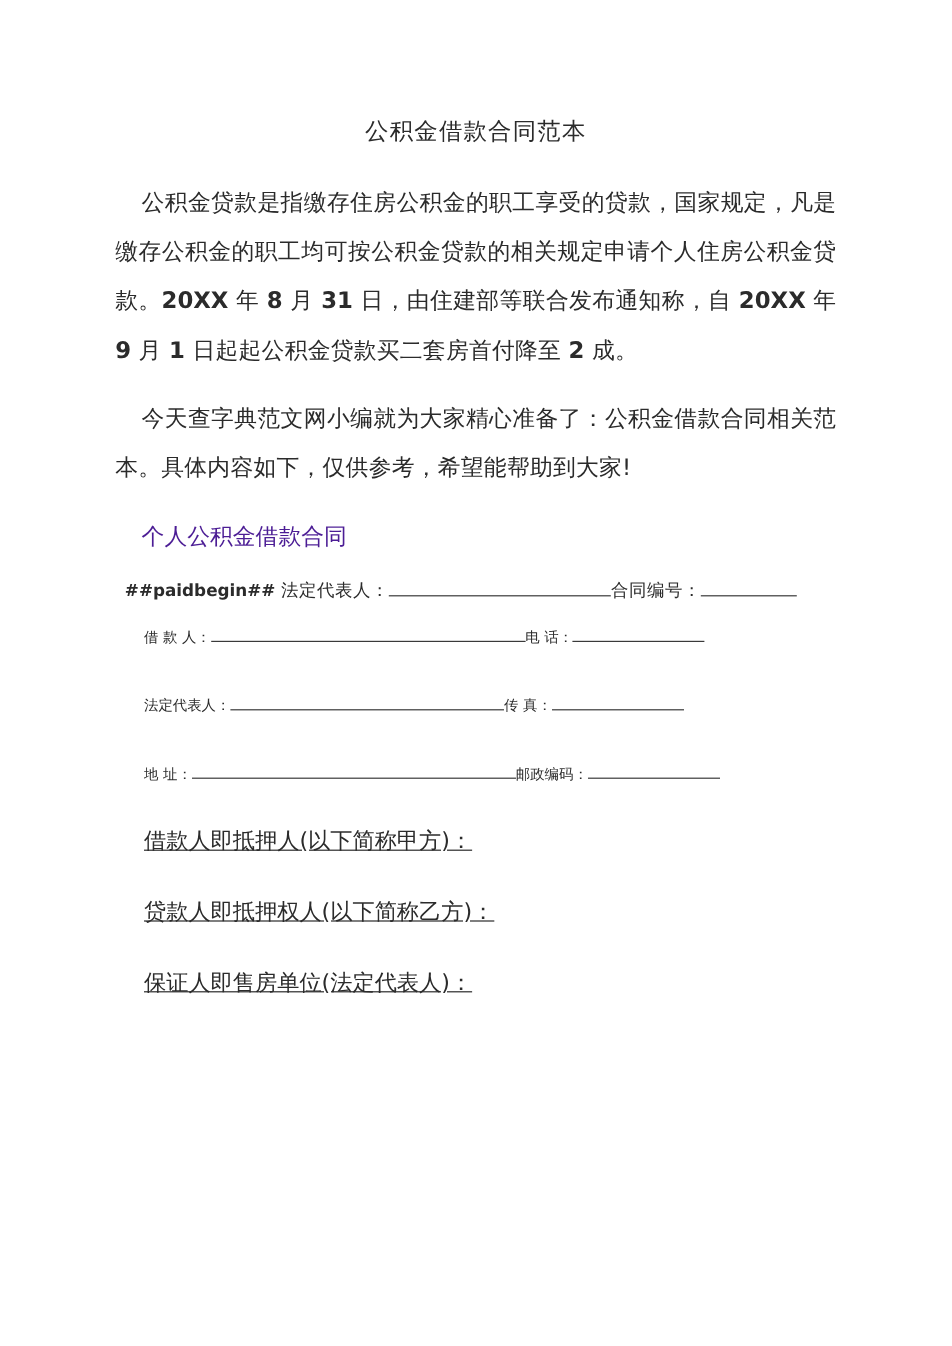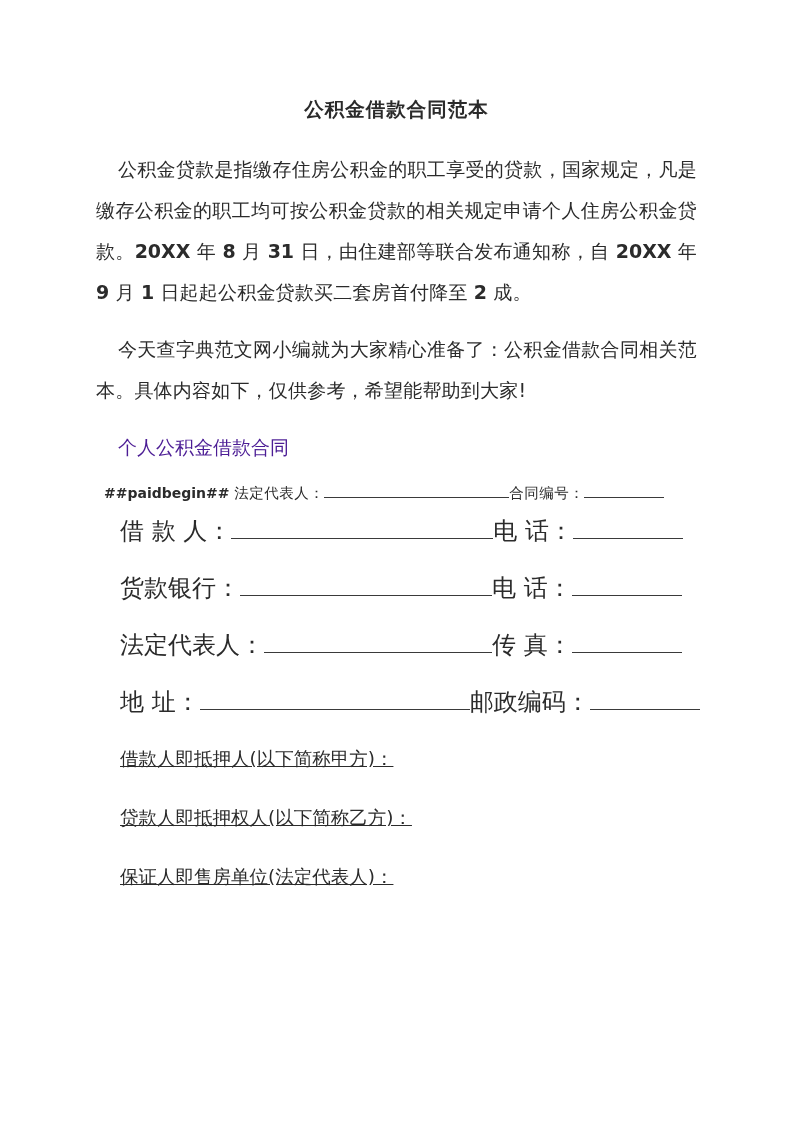--- a/index.html
+++ b/index.html
@@ -20,21 +20,21 @@
     box-sizing: border-box;
     padding: 96px 96px 60px 96px;
     overflow: hidden;
   }
   .doc-title {
     text-align: center;
     font-size: 19.5px;
     line-height: 1.4;
     letter-spacing: 1px;
     margin: 0 0 26px 0;
-    font-weight: 700;
+    font-weight: 400;
     color: #2b2b2b;
   }
   .body-para {
     font-size: 19px;
     line-height: 41px;
     text-align: justify;
     text-justify: inter-ideograph;
     margin: 0 0 16px 0;
     text-indent: 22px;
     color: #2b2b2b;
@@ -69,21 +69,21 @@
   .form-lead .lbl {
     letter-spacing: 0.5px;
   }
   .ul-s {
     display: inline-block;
     border-bottom: 1.3px solid #3a3a3a;
     height: 13px;
     vertical-align: baseline;
   }
   .form-row {
-    font-size: 24px;
+    font-size: 12px;
     line-height: 30px;
     color: #2b2b2b;
     white-space: nowrap;
     margin: 0 0 27px 0;
     padding-left: 24px;
   }
   .form-row .flabel {
     letter-spacing: 0px;
   }
   .ul-m {
@@ -115,21 +115,20 @@
 
   <p class="sub-title">个人公积金借款合同</p>
 
   <div class="form-block">
 
     <div class="form-lead"><span class="tag">##paidbegin##</span>&nbsp;<span class="lbl">法定代表人：</span><span class="ul-s" style="width:185px"></span><span class="lbl">合同编号：</span><span class="ul-s" style="width:80px"></span></div>
 
     <div class="form-row"><span class="flabel">借 款 人：</span><span class="ul-m" style="width:262px"></span><span class="flabel">电 话：</span><span class="ul-m" style="width:110px"></span></div>
 
 
-    <div class="form-row"><span class="flabel">货款银行：</span><span class="ul-m" style="width:252px"></span><span class="flabel">电 话：</span><span class="ul-m" style="width:110px"></span></div>
 
     <div class="form-row"><span class="flabel">法定代表人：</span><span class="ul-m" style="width:228px"></span><span class="flabel">传 真：</span><span class="ul-m" style="width:110px"></span></div>
 
     <div class="form-row"><span class="flabel">地 址：</span><span class="ul-m" style="width:270px"></span><span class="flabel">邮政编码：</span><span class="ul-m" style="width:110px"></span></div>
 
     <div class="party-row">借款人即抵押人(以下简称甲方)：</div>
     <div class="party-row">贷款人即抵押权人(以下简称乙方)：</div>
     <div class="party-row">保证人即售房单位(法定代表人)：</div>
 
   </div>

